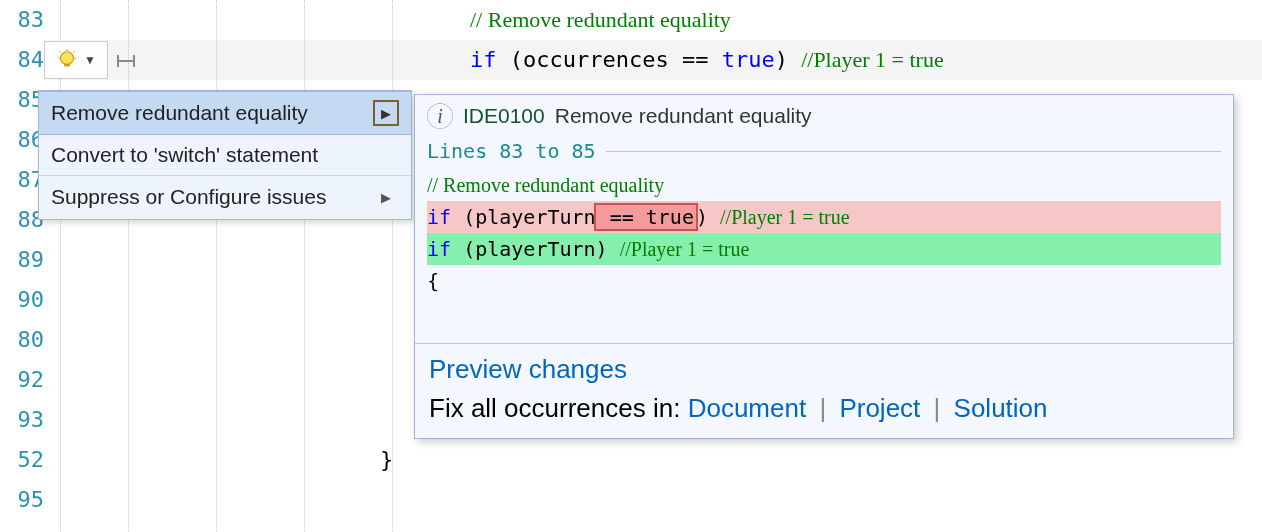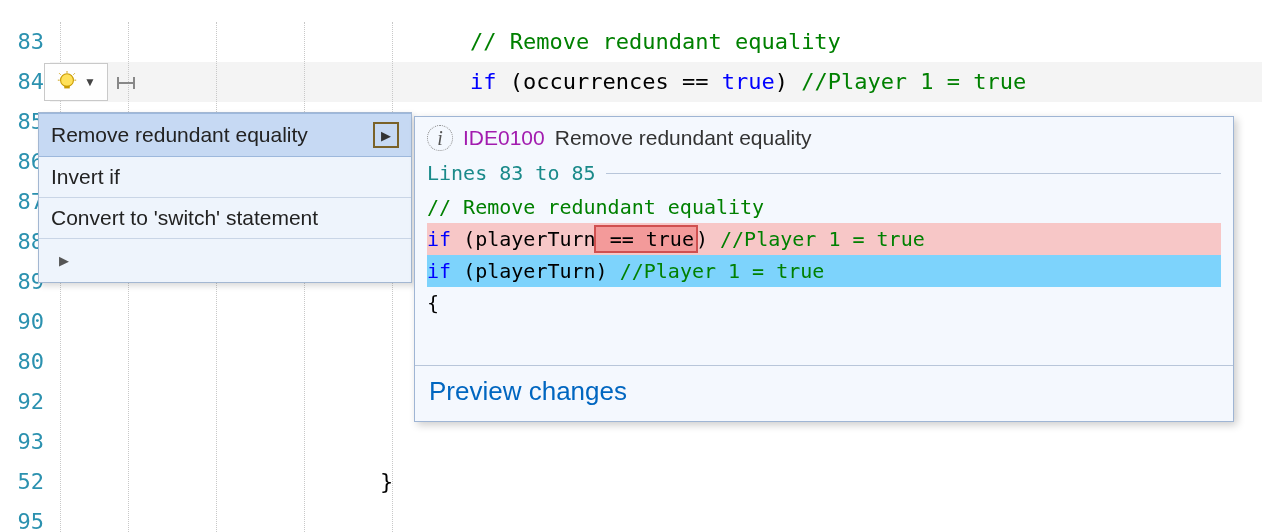--- a/index.html
+++ b/index.html
@@ -5,21 +5,21 @@
   * { box-sizing: border-box; margin: 0; padding: 0; }
   body {
     font-family: "Segoe UI", Arial, sans-serif;
     font-size: 20px;
     background: #ffffff;
     width: 1262px;
     height: 532px;
     overflow: hidden;
     position: relative;
   }
-  .editor { position: absolute; inset: 0; margin-top: 22px; }
+  .editor { position: absolute; inset: 0; }
   .gutter {
     position: absolute;
     left: 0; top: 0;
     width: 50px;
     height: 100%;
     background: #ffffff;
     text-align: right;
   }
   .line-no {
     color: #2b91af;
@@ -42,21 +42,21 @@
     border-left: 1px dotted #c8c8c8;
   }
   .code-area {
     position: absolute;
     left: 110px; top: 0; right: 0;
     font-family: Consolas, monospace;
     font-size: 22px;
   }
   .code-row { height: 40px; line-height: 40px; padding-left: 360px; white-space: pre; }
   .tok-kw { color: #0000ff; }
-  .tok-comment { color: #008000; }
+  .tok-comment { color: #008000; font-family: Liberation Serif, serif; }
   .highlight-row {
     position: absolute;
     left: 0; right: 0;
     height: 40px;
     background: #f4f4f4;
   }
   
   .bulb-chip {
     position: absolute;
     left: 44px; top: 41px;
@@ -121,32 +121,32 @@
   }
   .info-icon {
     width: 26px; height: 26px;
     border: 1px dotted #888;
     border-radius: 50%;
     display: flex; align-items: center; justify-content: center;
     font-style: italic;
     font-family: Georgia, serif;
     color: #555;
   }
-  .ide-code-link { color: #a21caf; font-size: 21px; }
+  .ide-code-link { color: #14532d; font-size: 21px; }
   .preview-title { color: #333; font-size: 21px; }
   .preview-lines-row {
     display: flex; align-items: center; gap: 10px;
     padding: 2px 12px 6px 12px;
   }
   .preview-lines-label { color: #1a8a8a; font-family: Consolas, monospace; font-size: 20px; white-space: pre; }
   .hr-flex { flex: 1; height: 1px; background: #b8c6da; }
   .diff-block { padding: 0 12px; font-family: Consolas, monospace; font-size: 20px; }
   .diff-row { line-height: 32px; white-space: pre; }
   .diff-del { background: #f7c7c7; }
-  .diff-add { background: #7dd3fc; }
+  .diff-add { background: #86efac; }
   .del-box {
     background: #f39a9a;
     outline: 2px solid #d05050;
     padding: 0 2px;
     text-align: right;
   }
   .preview-footer {
     border-top: 1px solid #b8c6da;
     padding: 10px 14px 14px 14px;
     font-size: 26px;
@@ -237,26 +237,24 @@
     </span>
     <span class="bulb-caret">▼</span>
   </div>
 
   <div class="qa-menu" id="qa-menu">
       <div class="qa-item selected qa-sep">
         <span>Remove redundant equality</span>
         <span class="qa-arrow">▶</span>
       </div>
       <div class="qa-item qa-sep">
-        <span>Invert if</span>
-      </div>
-      <div class="qa-item qa-sep">
         <span>Convert to 'switch' statement</span>
       </div>
       <div class="qa-item">
+        <span>Suppress or Configure issues</span>
         <span class="qa-arrow plain">▶</span>
       </div>
     </div>
 
   <div class="preview">
     <div class="preview-header">
       <span class="info-icon">i</span>
       <span class="ide-code-link">IDE0100</span>
       <span class="preview-title">Remove redundant equality</span>
     </div>
@@ -266,16 +264,24 @@
     </div>
     <div class="diff-block">
       <div class="diff-row"><span class="tok-comment">// Remove redundant equality</span></div>
       <div class="diff-row diff-del"><span class="tok-kw">if</span> (playerTurn<span class="del-box"><span> == true</span></span>) <span class="tok-comment">//Player 1 = true</span></div>
       <div class="diff-row diff-add"><span class="tok-kw">if</span><span> (playerTurn) </span><span class="tok-comment">//Player 1 = true</span></div>
       <div class="diff-row"><span>{</span></div>
     </div>
     <div style="height:46px"></div>
     <div class="preview-footer">
       <div><span class="link">Preview changes</span></div>
+      <div style="margin-top:8px">
+        <span>Fix all occurrences in: </span>
+        <span class="link">Document</span>
+        <span class="sep-pipe">|</span>
+        <span class="link">Project</span>
+        <span class="sep-pipe">|</span>
+        <span class="link">Solution</span>
+      </div>
     </div>
   </div>
 
 </div>
 
 </body></html>

